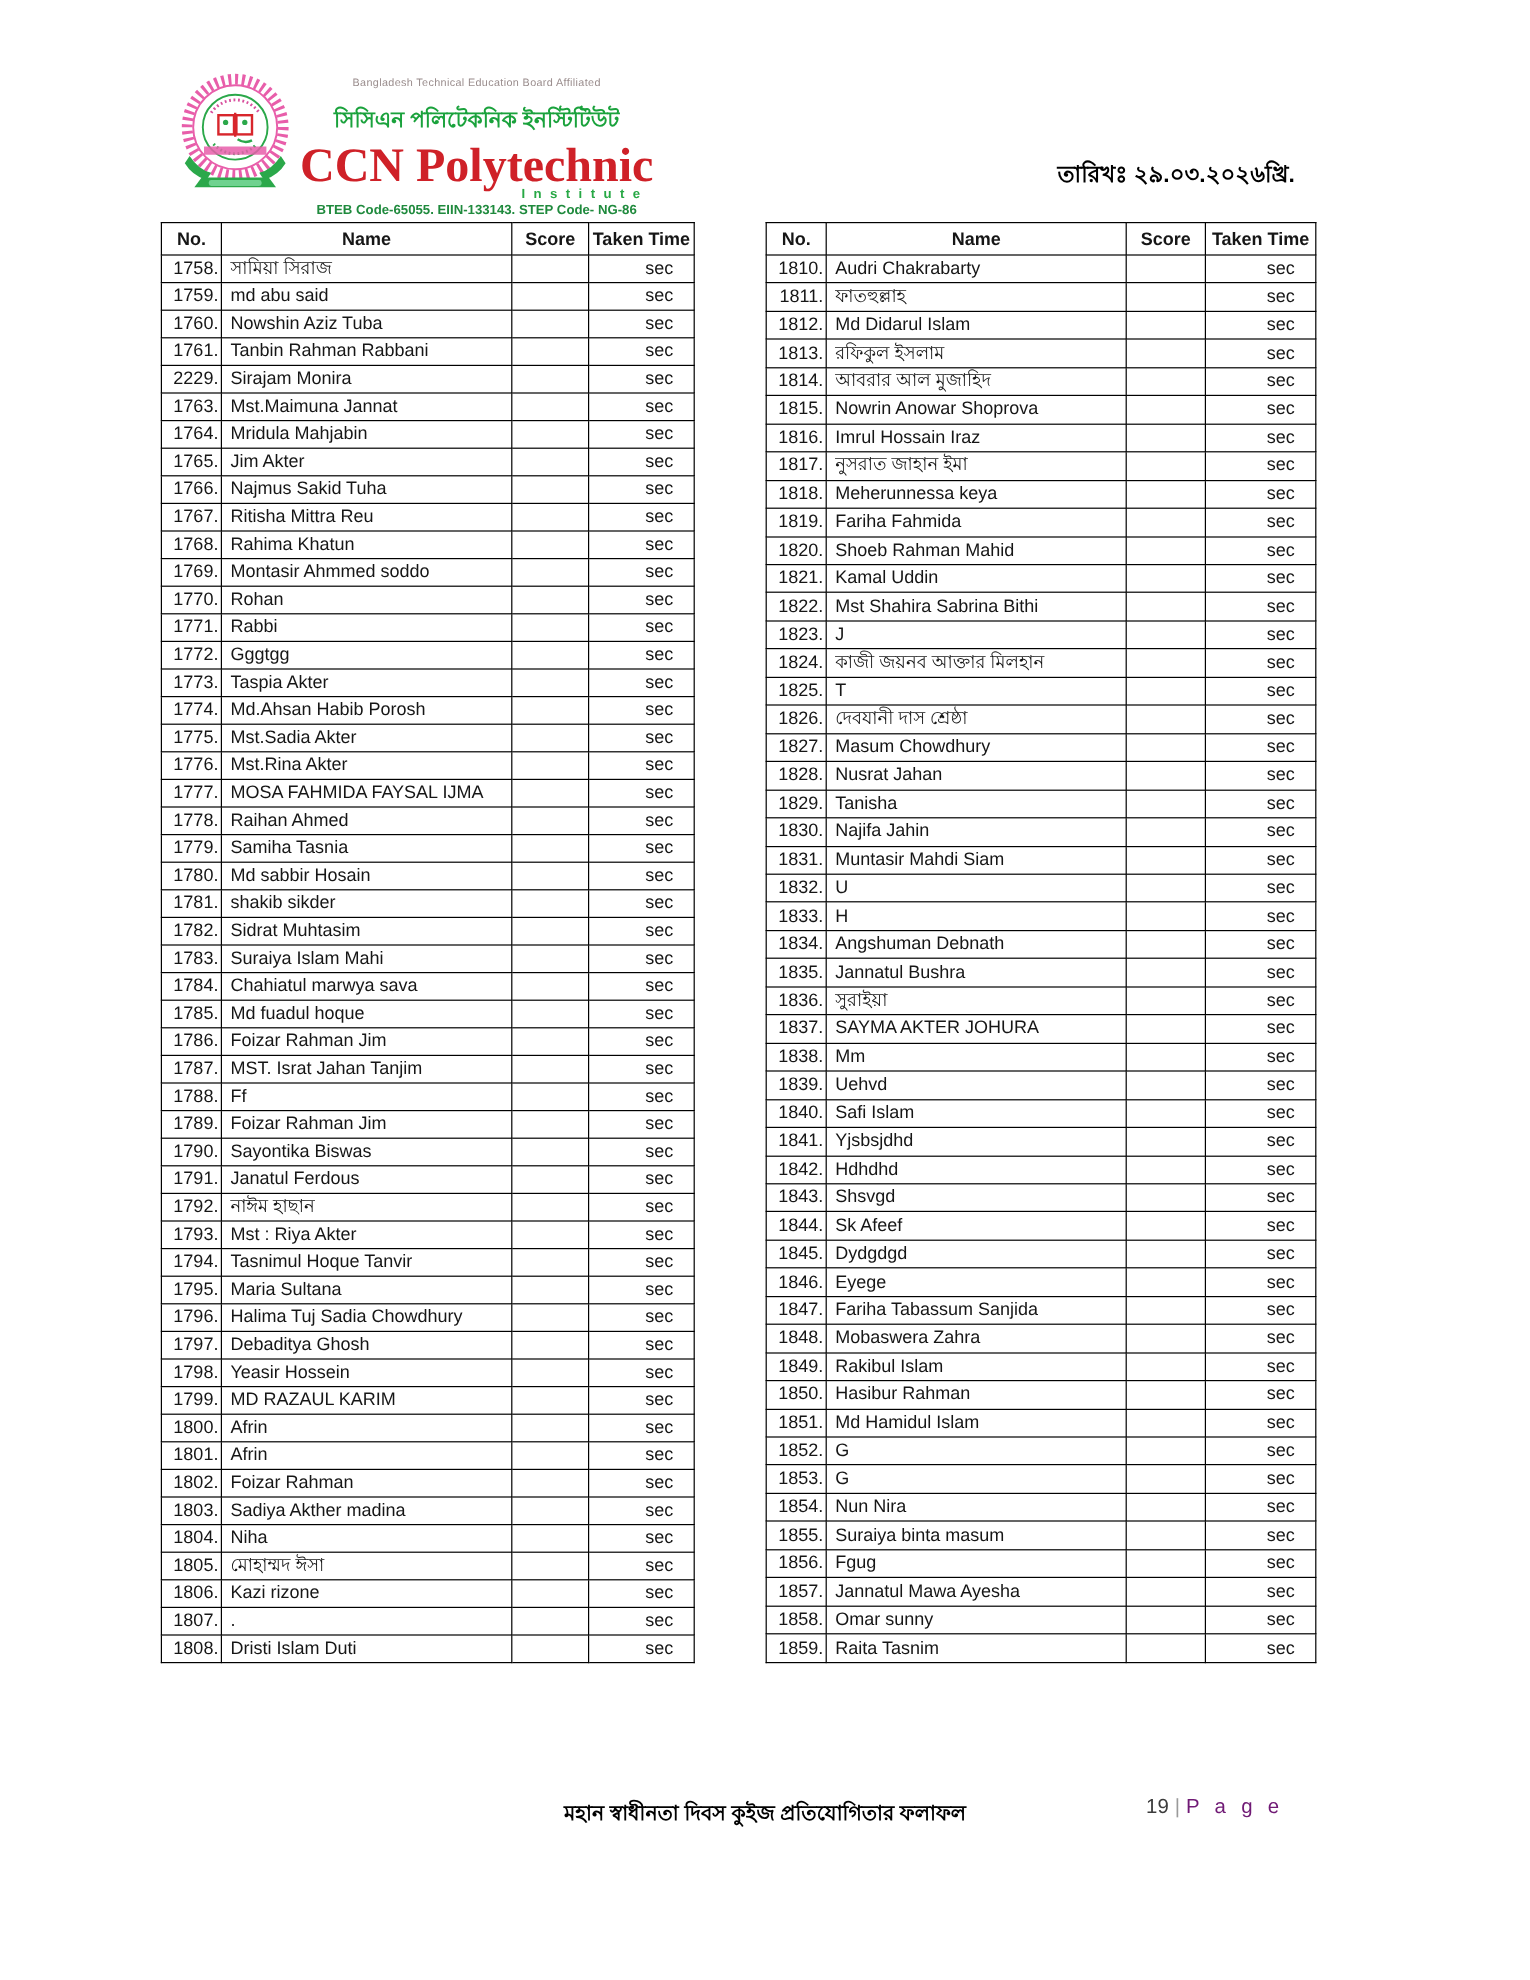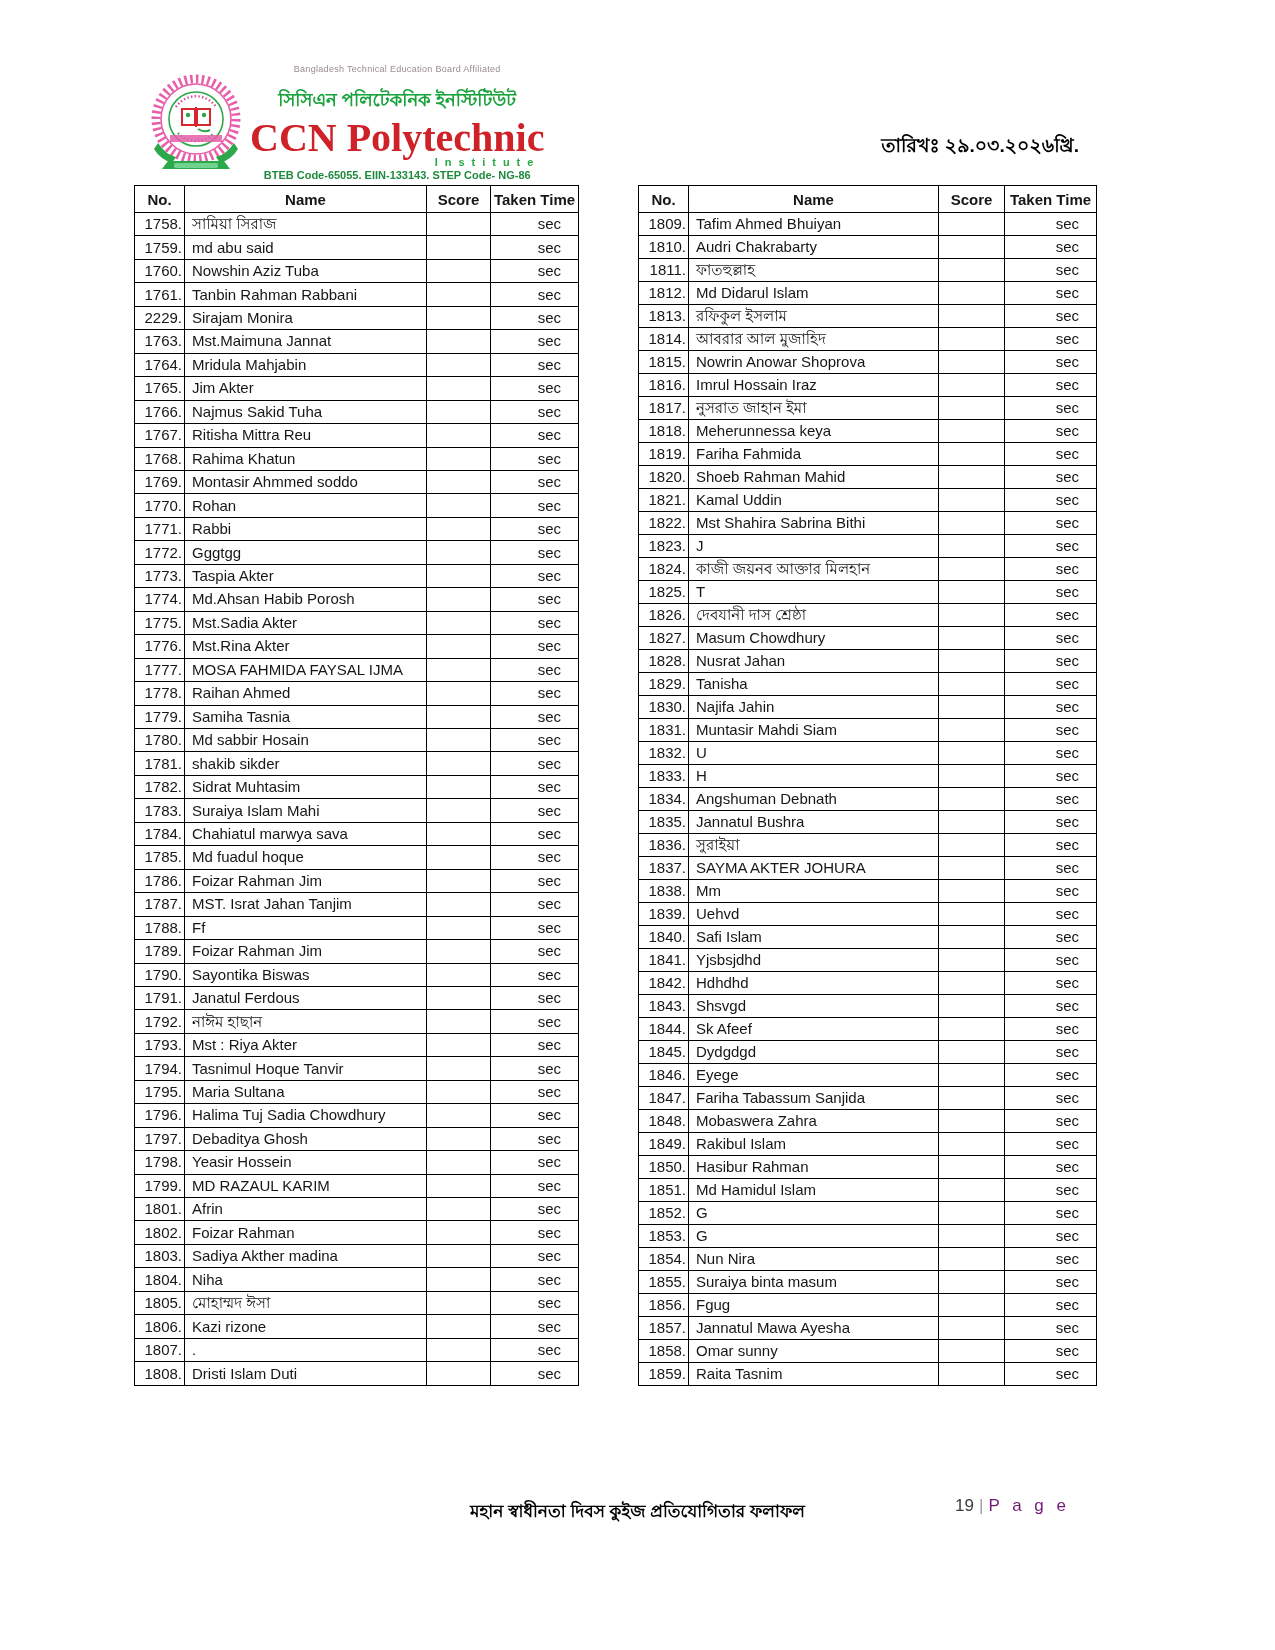--- a/index.html
+++ b/index.html
@@ -6,21 +6,21 @@
   html, body { background: #ffffff; }
   body {
     width: 1275px; height: 1650px;
     position: relative;
     font-family: "Liberation Sans", sans-serif;
     color: #1a1a1a;
     overflow: hidden;
   }
 
   
-  .brand { position: absolute; left: 148px; top: 60px; display: flex; align-items: flex-end; }
+  .brand { position: absolute; left: 148px; top: 60px; display: flex; align-items: flex-start; }
   .brand-text { margin-left: 6px; text-align: center; }
   .affil { font-size: 9px; color: #9a8d8d; letter-spacing: .3px; margin-top: 4px; }
   .inst-bn { font-size: 18px; font-weight: bold; color: #1aa23c; margin-top: 12px; }
   .inst-en { font-family: "Liberation Serif", serif; font-size: 40px; font-weight: bold; color: #cf2128; line-height: 1.0; margin-top: 1px; }
   .inst-sub { font-size: 11px; font-weight: bold; color: #27a845; letter-spacing: 7px; text-align: right; padding-right: 4px; margin-top: -2px; }
   .codes { font-size: 11px; font-weight: bold; color: #1f8a3d; margin-top: 1px; }
 
   .date-line { position: absolute; top: 131px; right: 196px; font-size: 19px; font-weight: 600; color: #000; }
 
   
@@ -352,20 +352,26 @@
           <td class="col-score"></td>
           <td class="col-taken">sec</td>
         </tr>
         <tr>
           <td class="col-no">1799.</td>
           <td class="col-name">MD RAZAUL KARIM</td>
           <td class="col-score"></td>
           <td class="col-taken">sec</td>
         </tr>
         <tr>
+          <td class="col-no">1800.</td>
+          <td class="col-name">Afrin</td>
+          <td class="col-score"></td>
+          <td class="col-taken">sec</td>
+        </tr>
+        <tr>
           <td class="col-no">1801.</td>
           <td class="col-name">Afrin</td>
           <td class="col-score"></td>
           <td class="col-taken">sec</td>
         </tr>
         <tr>
           <td class="col-no">1802.</td>
           <td class="col-name">Foizar Rahman</td>
           <td class="col-score"></td>
           <td class="col-taken">sec</td>
@@ -419,26 +425,20 @@
     <thead>
       <tr>
         <th>No.</th>
         <th>Name</th>
         <th>Score</th>
         <th>Taken Time</th>
       </tr>
     </thead>
     <tbody id="right-tbody">
         <tr>
-          <td class="col-no">1809.</td>
-          <td class="col-name">Tafim Ahmed Bhuiyan</td>
-          <td class="col-score"></td>
-          <td class="col-taken">sec</td>
-        </tr>
-        <tr>
           <td class="col-no">1810.</td>
           <td class="col-name">Audri Chakrabarty</td>
           <td class="col-score"></td>
           <td class="col-taken">sec</td>
         </tr>
         <tr>
           <td class="col-no">1811.</td>
           <td class="col-name">ফাতহুল্লাহ</td>
           <td class="col-score"></td>
           <td class="col-taken">sec</td>

